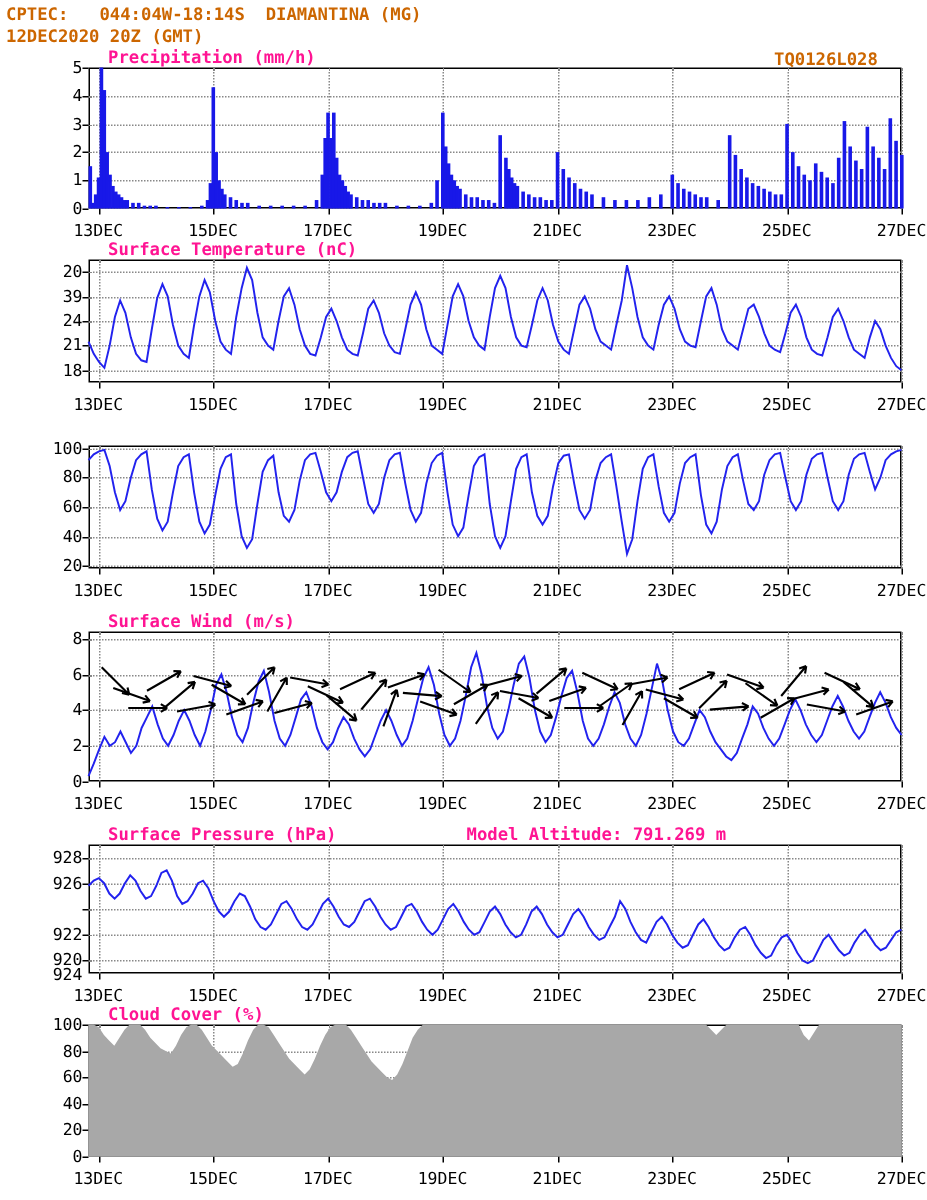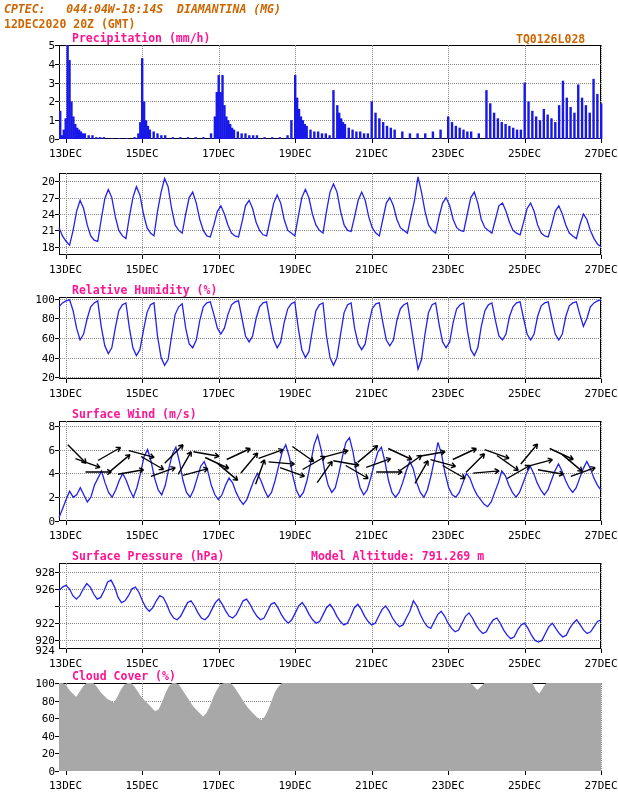--- a/index.html
+++ b/index.html
@@ -1,20 +1,20 @@
 <!DOCTYPE html>
 <html><head>
 <meta charset="utf-8">
 <style>
   html,body{margin:0;padding:0;background:#ffffff;}
   body{width:618px;height:800px;font-family:"DejaVu Sans Mono","Liberation Mono",monospace;}
   #page{position:relative;width:618px;height:800px;overflow:hidden;}
 
   .hdr{position:absolute;color:#cc6600;font-size:11.5px;font-weight:bold;letter-spacing:0px;white-space:pre;}
-  #hdr1{left:4px;top:2px;font-style:italic;}
+  #hdr1{left:4px;top:2px;}
   #hdr2{left:4px;top:17px;text-align:center;}
   #hdr3{left:413px;top:17px;}
   #hdr4{left:516px;top:32px;}
 
   .panel{position:absolute;left:59px;width:542px;}
   .frame{position:absolute;left:0;top:0;width:100%;height:100%;border:1px solid #000;box-sizing:border-box;background:#fff;}
   .ptitle{position:absolute;color:#ff1493;font-size:11.5px;font-weight:bold;white-space:pre;}
 
   .gridv{position:absolute;top:0;bottom:0;width:1px;border-left:1px dotted #888;}
   .gridh{position:absolute;left:0;right:0;height:1px;border-top:1px dotted #888;}
@@ -217,32 +217,33 @@
           <rect x="521.8750882145378" y="52.63999999999999" width="2.4" height="41.36000000000001"></rect>
           <rect x="525.7000705716302" y="60.160000000000004" width="2.4" height="33.839999999999996"></rect>
           <rect x="529.5250529287226" y="67.68" width="2.4" height="26.319999999999993"></rect>
           <rect x="533.3500352858151" y="33.839999999999996" width="2.4" height="60.160000000000004"></rect>
           <rect x="537.1750176429075" y="48.88" width="2.4" height="45.12"></rect>
           <rect x="541" y="58.28" width="2.4" height="35.72"></rect>
           <rect x="NaN" y="65.8" width="2.4" height="28.200000000000003"></rect>
         </g>
       </svg>
     </div>
+    <div class="ptitle" style="left: 72px; top: 159px;">Surface Temperature (nC)</div>
     <div class="panel" style="top: 173px; height: 82px;">
       <div class="frame"></div>
       <div class="ytick" style="top: 73.8px;">18</div>
       <div class="ytickline" style="top: 73.8px;"></div>
       <div class="gridh" style="top: 73.8px;"></div>
       <div class="ytick" style="top: 57.4px;">21</div>
       <div class="ytickline" style="top: 57.4px;"></div>
       <div class="gridh" style="top: 57.4px;"></div>
       <div class="ytick" style="top: 41px;">24</div>
       <div class="ytickline" style="top: 41px;"></div>
       <div class="gridh" style="top: 41px;"></div>
-      <div class="ytick" style="top: 24.6px;">27</div>
+      <div class="ytick" style="top: 24.6px;">39</div>
       <div class="ytickline" style="top: 24.6px;"></div>
       <div class="gridh" style="top: 24.6px;"></div>
       <div class="ytick" style="top: 8.2px;">20</div>
       <div class="ytickline" style="top: 8.2px;"></div>
       <div class="gridh" style="top: 8.2px;"></div>
       <div class="gridv" style="left: 6.50247px;"></div>
       <div class="xtickline" style="left: 6.50247px;"></div>
       <div class="xtick" style="left: 6.50247px;">13DEC</div>
       <div class="gridv" style="left: 83.0021px;"></div>
       <div class="xtickline" style="left: 83.0021px;"></div>
@@ -262,21 +263,20 @@
       <div class="gridv" style="left: 465.5px;"></div>
       <div class="xtickline" style="left: 465.5px;"></div>
       <div class="xtick" style="left: 465.5px;">25DEC</div>
       <div class="gridv" style="left: 542px;"></div>
       <div class="xtickline" style="left: 542px;"></div>
       <div class="xtick" style="left: 542px;">27DEC</div>
       <svg class="plot" width="542" height="82">
         <path class="series" d="M0.0,54.7 L3.5,62.9 L7.0,68.3 L10.6,72.2 L14.1,57.4 L17.6,38.3 L21.1,27.3 L24.6,35.5 L28.2,51.9 L31.7,62.9 L35.2,67.2 L38.7,68.3 L42.2,46.5 L45.8,25.7 L49.3,16.4 L52.8,24.6 L56.3,43.7 L59.8,57.4 L63.4,62.9 L66.9,65.6 L70.4,43.7 L73.9,24.6 L77.4,13.7 L80.9,21.9 L84.5,41.0 L88.0,54.7 L91.5,60.1 L95.0,62.9 L98.5,38.3 L102.1,19.1 L105.6,5.5 L109.1,13.7 L112.6,35.5 L116.1,51.9 L119.7,57.4 L123.2,60.1 L126.7,41.0 L130.2,24.6 L133.7,19.1 L137.3,30.1 L140.8,46.5 L144.3,57.4 L147.8,62.9 L151.3,64.0 L154.9,51.9 L158.4,38.3 L161.9,32.8 L165.4,41.0 L168.9,51.9 L172.5,60.1 L176.0,62.9 L179.5,64.0 L183.0,49.2 L186.5,32.8 L190.1,27.3 L193.6,35.5 L197.1,49.2 L200.6,57.4 L204.1,61.8 L207.6,62.9 L211.2,46.5 L214.7,30.1 L218.2,21.9 L221.7,30.1 L225.2,46.5 L228.8,57.4 L232.3,60.1 L235.8,62.9 L239.3,43.7 L242.8,24.6 L246.4,16.4 L249.9,24.6 L253.4,41.0 L256.9,51.9 L260.4,57.4 L264.0,60.1 L267.5,38.3 L271.0,19.1 L274.5,10.9 L278.0,19.1 L281.6,38.3 L285.1,51.9 L288.6,57.4 L292.1,58.5 L295.6,43.7 L299.2,27.3 L302.7,19.1 L306.2,27.3 L309.7,43.7 L313.2,54.7 L316.8,60.1 L320.3,62.9 L323.8,46.5 L327.3,30.1 L330.8,24.6 L334.4,32.8 L337.9,46.5 L341.4,54.7 L344.9,57.4 L348.4,60.1 L351.9,43.7 L355.5,27.3 L359.0,3.8 L362.5,19.1 L366.0,38.3 L369.5,51.9 L373.1,57.4 L376.6,60.1 L380.1,43.7 L383.6,30.1 L387.1,24.6 L390.7,32.8 L394.2,46.5 L397.7,54.7 L401.2,57.4 L404.7,58.5 L408.3,41.0 L411.8,24.6 L415.3,19.1 L418.8,30.1 L422.3,46.5 L425.9,54.7 L429.4,57.4 L432.9,60.1 L436.4,46.5 L439.9,32.8 L443.5,30.1 L447.0,38.3 L450.5,49.2 L454.0,57.4 L457.5,60.1 L461.1,61.8 L464.6,49.2 L468.1,35.5 L471.6,30.1 L475.1,38.3 L478.6,51.9 L482.2,60.1 L485.7,62.9 L489.2,64.0 L492.7,51.9 L496.2,38.3 L499.8,32.8 L503.3,41.0 L506.8,51.9 L510.3,60.1 L513.8,62.9 L517.4,65.6 L520.9,51.9 L524.4,41.0 L527.9,46.5 L531.4,57.4 L535.0,65.6 L538.5,71.1 L542.0,73.8"></path>
       </svg>
     </div>
-    <div class="ptitle" style="left: 72px; top: 283px;">Relative Humidity (%)</div>
     <div class="panel" style="top: 297px; height: 82px;">
       <div class="frame"></div>
       <div class="ytick" style="top: 80.0476px;">20</div>
       <div class="ytickline" style="top: 80.0476px;"></div>
       <div class="gridh" style="top: 80.0476px;"></div>
       <div class="ytick" style="top: 60.5238px;">40</div>
       <div class="ytickline" style="top: 60.5238px;"></div>
       <div class="gridh" style="top: 60.5238px;"></div>
       <div class="ytick" style="top: 41px;">60</div>
       <div class="ytickline" style="top: 41px;"></div>

